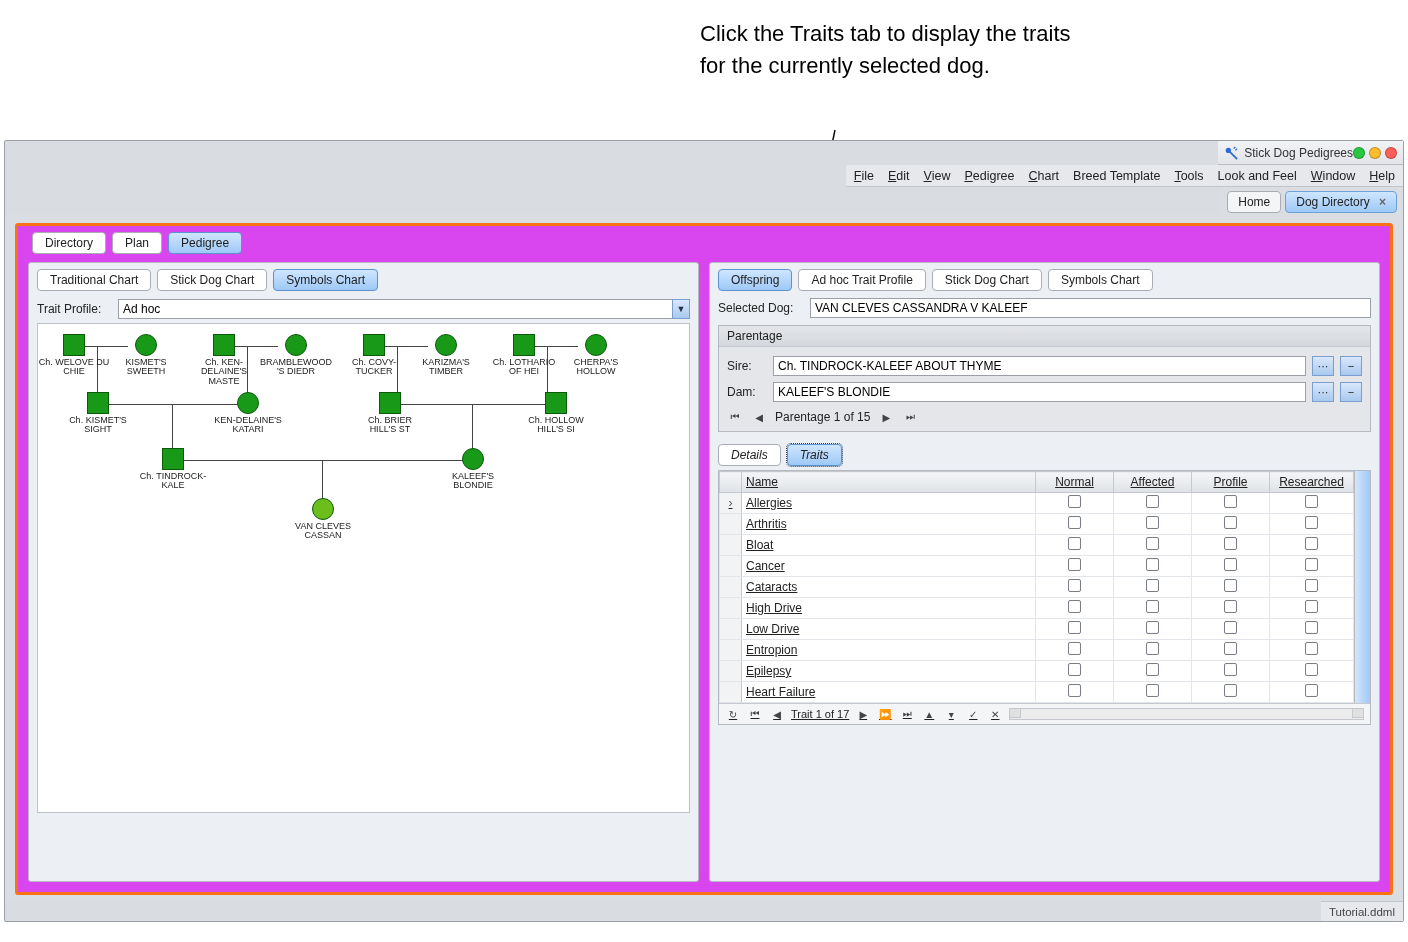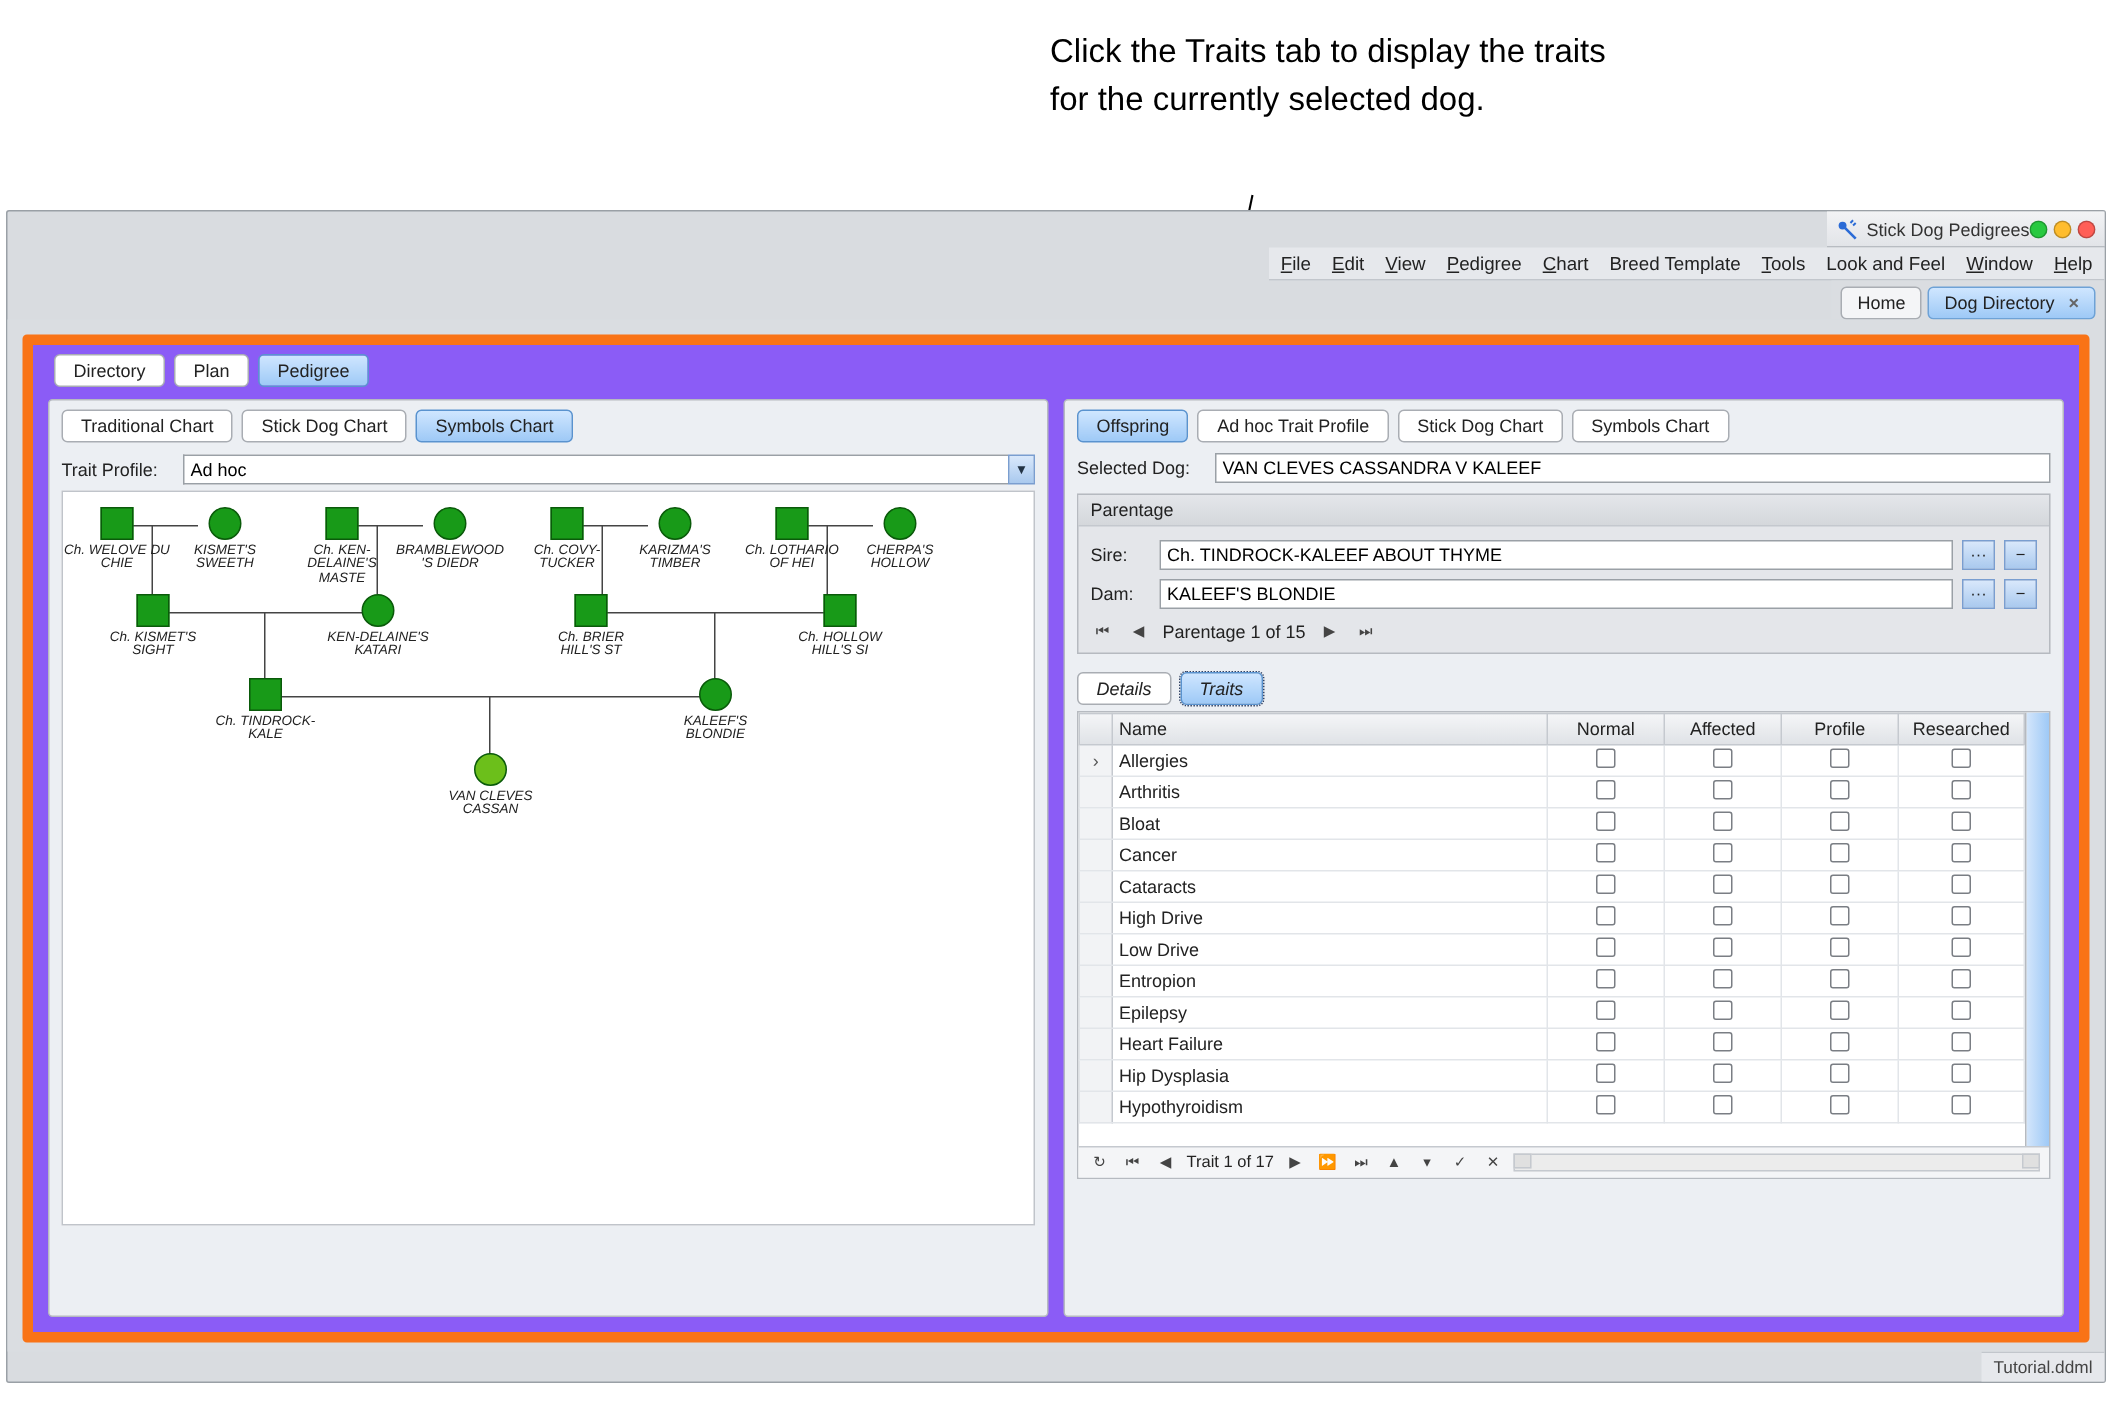--- a/index.html
+++ b/index.html
@@ -20,21 +20,21 @@
   .menubar { height:22px; display:flex; align-items:center; gap:14px; padding:0 8px; background:#e6e8ec; border-bottom:1px solid #c2c6cc; font-size:12.5px; }
   .menubar span u { text-decoration: underline; }
   .menubar .menu-item { cursor:default; }
 
   .doc-tabs { display:flex; gap:4px; padding:4px 6px 0 6px; background:#dadde1; }
   .doc-tab { padding:3px 10px; border:1px solid #a9adb3; background:#f4f5f7; border-radius:4px; position:relative; font-size:12px;}
   .doc-tab.active { background:linear-gradient(#cfe6ff,#9ec9f6); border-color:#6ea2d6; }
   .doc-tab .close { margin-left:6px; font-weight:bold; color:#666; }
 
   .workarea { flex:1; padding:10px 10px 6px 10px; background:#dadde1; position:relative; }
-  .inner-frame { border:7px solid #f97316; background:#8b5cf6; border-radius:3px; height:100%; display:flex; flex-direction:column; }
+  .inner-frame { border:3px solid #f97316; background:#d946ef; border-radius:3px; height:100%; display:flex; flex-direction:column; }
 
   .sub-tabs-row { padding:6px 8px 0 14px; display:flex; gap:6px; }
   .tab-btn { padding:3px 12px; border:1px solid #a9adb3; background:#fff; border-radius:4px; font-size:12px; cursor:default;}
   .tab-btn.active { background:linear-gradient(#cfe6ff,#9ec9f6); border-color:#5a93cf; }
 
   .panels { flex:1; display:flex; gap:10px; padding:8px 10px 10px 10px; }
   .panel { flex:1; border:1px solid #b6bac0; background:#eceff3; border-radius:3px; display:flex; flex-direction:column; position:relative; }
   .panel-tabs { padding:6px 8px 0 8px; display:flex; gap:6px; flex-wrap:wrap;}
   .panel-body { flex:1; margin:4px 8px 8px 8px; }
 
@@ -44,41 +44,41 @@
   .combo input { flex:1; border:1px solid #9aa0a6; border-right:none; padding:2px 4px; font-size:12px; background:#fff; height:20px;}
   .combo .combo-btn { width:18px; height:20px; border:1px solid #7a9ed0; background:linear-gradient(#d9e8fb,#a9c9ee); display:flex; align-items:center; justify-content:center; font-size:9px; color:#234;}
   
   .chart-canvas { background:#fff; border:1px solid #c0c4ca; height:490px; position:relative; overflow:hidden; }
   
   
   .sym { position:absolute; text-align:center; width:72px; }
   .sym .shape { width:22px; height:22px; margin:0 auto 2px auto; background:#189a18; border:1px solid #0a5a0a; }
   .sym .shape.circle { border-radius:50%; }
   .sym.bottom .shape { background:#6cbf1b; }
-  .sym .lbl { font-size:9px; font-style:italic; line-height:1.05; word-break:break-word; }
+  .sym .lbl { font-size:9px; line-height:1.05; word-break:break-word; }
   .pline { position:absolute; background:#444; }
   .hline { height:1px; }
   .vline { width:1px; }
 
   
   .form-row { display:flex; align-items:center; gap:6px; padding:3px 0; }
   .form-row label { min-width:86px; font-size:12px; }
   .text-input { flex:1; border:1px solid #9aa0a6; background:#fff; padding:2px 4px; height:20px; font-size:12px; }
   .btn-small { width:22px; height:20px; border:1px solid #7a9ed0; background:linear-gradient(#d9e8fb,#a9c9ee); display:flex; align-items:center; justify-content:center; font-size:11px; }
 
   .group-box { border:1px solid #b6bac0; background:#e4e6ea; padding:0; margin-top:4px; }
   .group-title { background:linear-gradient(#e4e6ea,#d4d7db); padding:3px 8px; font-size:12px; border-bottom:1px solid #c4c8ce;}
   .group-body { padding:6px 8px; }
 
   .nav-bar { display:flex; align-items:center; gap:8px; padding:4px 0 0 0; font-size:12px; }
   .nav-btn { width:16px; height:16px; display:flex; align-items:center; justify-content:center; color:#444; font-size:10px; cursor:default;}
 
   .inner-sub-tabs { padding:12px 0 0 0; display:flex; gap:6px;font-style:italic; }
   
-  .grid-wrap { border:1px solid #b6bac0; background:#fff; margin-top:4px; height:312px; display:flex; flex-direction:column; }
+  .grid-wrap { border:1px solid #b6bac0; background:#fff; margin-top:4px; height:255px; display:flex; flex-direction:column;text-decoration:underline; }
   .grid { flex:1; overflow:hidden; position:relative; }
   table.traits { width:100%; border-collapse:collapse; font-size:12px; table-layout:fixed;}
   table.traits th { background:linear-gradient(#f4f5f7,#dfe2e6); border:1px solid #c5c9cf; padding:3px 4px; font-weight:normal; text-align:left; }
   table.traits th.center, table.traits td.center { text-align:center; }
   table.traits td { border:1px solid #e2e5e9; padding:2px 4px; height:21px; }
   table.traits td.rowhead { width:22px; background:#f2f3f5; border-right:1px solid #c5c9cf; text-align:center; color:#555;}
   .cb { width:13px; height:13px; border:1px solid #7a7e84; border-radius:2px; display:inline-block; background:#fff; }
   .vscroll { width:16px; background:linear-gradient(90deg,#d4e6fb,#9ec9f6); border-left:1px solid #b6bac0; }
   .grid-flex { display:flex; height:100%;}
   .grid-nav { border-top:1px solid #c5c9cf; padding:2px 6px; display:flex; align-items:center; gap:6px; font-size:11px; background:#f4f5f7;}

